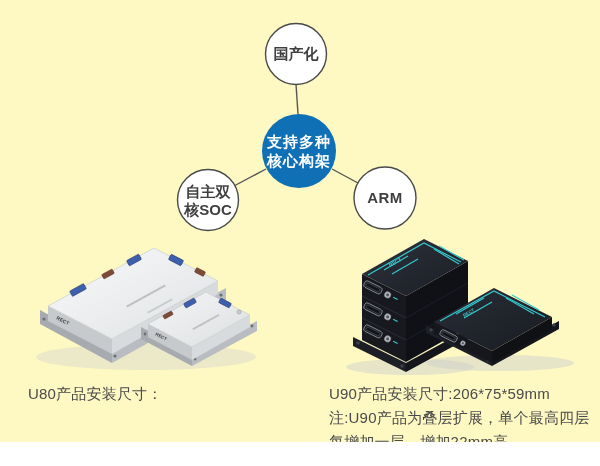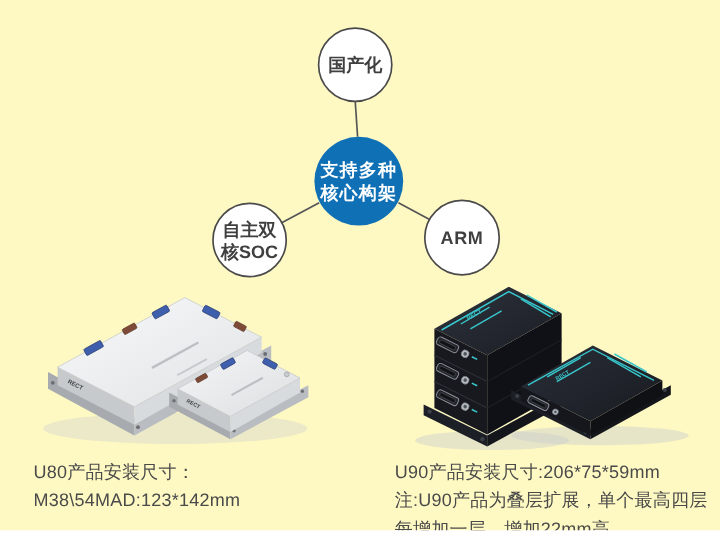--- a/index.html
+++ b/index.html
@@ -237,21 +237,20 @@
         <rect x="0" y="0" width="18" height="6.5" rx="2.2" fill="#22252b" stroke="#8d939b" stroke-width="0.8"></rect>
         <rect x="2.2" y="1.7" width="13.6" height="3" rx="1.3" fill="#101216" stroke="#5c6168" stroke-width="0.4"></rect>
         <circle cx="25" cy="3.4" r="2.4" fill="#b7bcc2" stroke="#787e85" stroke-width="0.6"></circle>
         <circle cx="25" cy="3.4" r="1.1" fill="#51565c"></circle>
       </g>
     </g>
   </svg>
 
   <div class="caption left">
     <div>U80产品安装尺寸：</div>
-    <div>M38\54MAD:123*142mm</div>
   </div>
 
   <div class="caption right">
     <div>U90产品安装尺寸:206*75*59mm</div>
     <div>注:U90产品为叠层扩展，单个最高四层</div>
     <div>每增加一层，增加22mm高</div>
   </div>
 
 </div>
 

